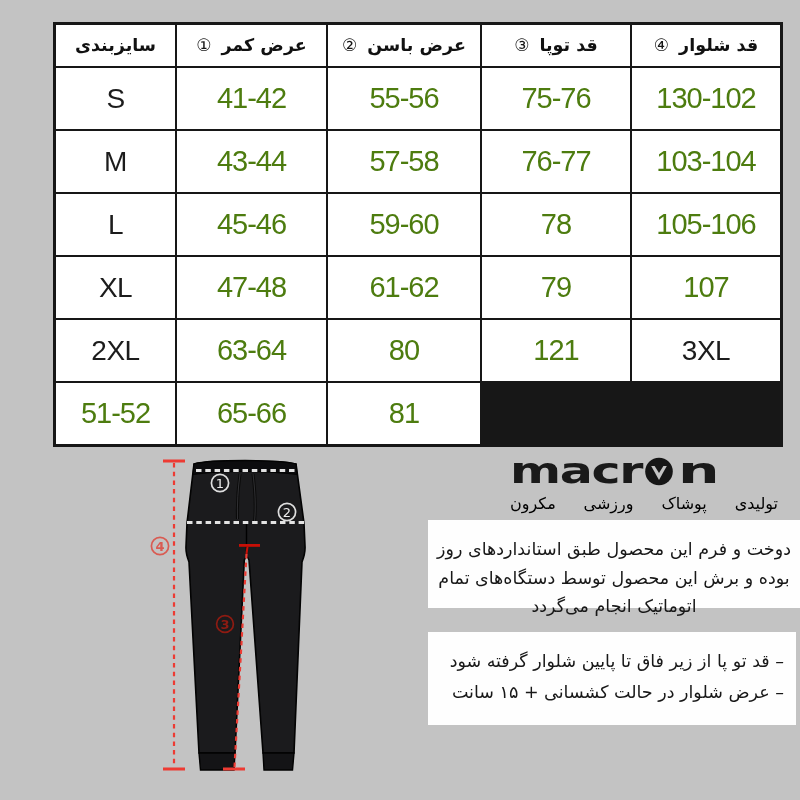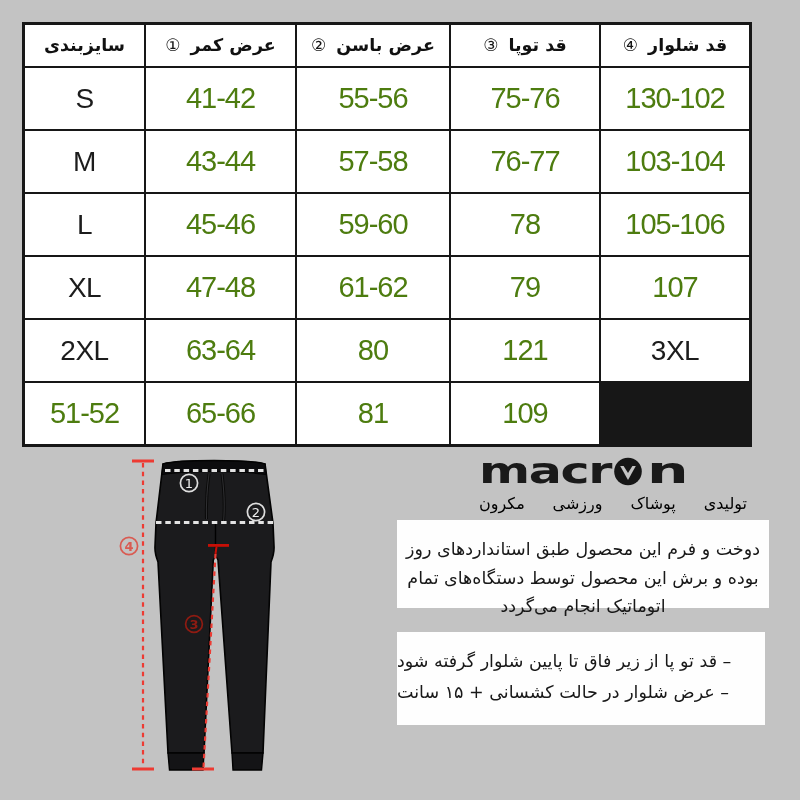--- a/index.html
+++ b/index.html
@@ -4,21 +4,21 @@
 <style>
   html,body { margin:0; padding:0; }
   body {
     width:800px; height:800px;
     background:#c3c3c3;
     font-family:"DejaVu Sans", sans-serif;
     position:relative;
     overflow:hidden;
     color:#1b1b1b;
   }
-  .canvas { position:absolute; inset:0; }
+  .canvas { position:absolute; inset:0;margin-left:31px; }
 
   
   .chart {
     position:absolute; left:22px; top:22px;
     background:#171717;
     border:3px solid #171717;
     display:grid;
     grid-template-columns:119px 149px 152px 148px 148px;
     grid-template-rows:41px repeat(6, 61px);
     gap:2px;
@@ -54,21 +54,21 @@
   .note1 {
     position:absolute; left:397px; top:520px; width:372px; height:88px;
     background:#fefefe;
     direction:rtl; text-align:center;
     font-size:17.5px; line-height:28.5px; color:#181818;
     padding-top:15px; box-sizing:border-box;
   }
   .note2 {
     position:absolute; left:397px; top:632px; width:368px; height:93px;
     background:#fefefe;
-    direction:rtl; text-align:left;
+    direction:rtl; text-align:right;
     font-size:17.5px; line-height:31px; color:#181818;
     padding:14px 12px 0 0; box-sizing:border-box;
   }
 </style>
 </head>
 <body>
 
 <div class="canvas">
 
   <div class="chart">
@@ -119,21 +119,20 @@
 
     <div class="cell sizecell">2XL</div>
     <div class="cell numcell">63-64</div>
     <div class="cell numcell">80</div>
     <div class="cell numcell">121</div>
 
     <div class="cell sizecell">3XL</div>
     <div class="cell numcell">51-52</div>
     <div class="cell numcell">65-66</div>
     <div class="cell numcell">81</div>
-    <div class="cell numcell">109</div>
   </div>
 
   <div class="pants-wrap">
     <svg width="260" height="340" viewBox="90 448 260 340">
 
       <g>
         <rect x="132" y="459.5" width="22" height="3" fill="#ed3b33"></rect>
         <line x1="143" y1="463" x2="143" y2="767" stroke="#ed3b33" stroke-width="2.2" stroke-dasharray="4.5 4.2"></line>
         <rect x="132" y="767.5" width="22" height="3" fill="#ed3b33"></rect>
       </g>

